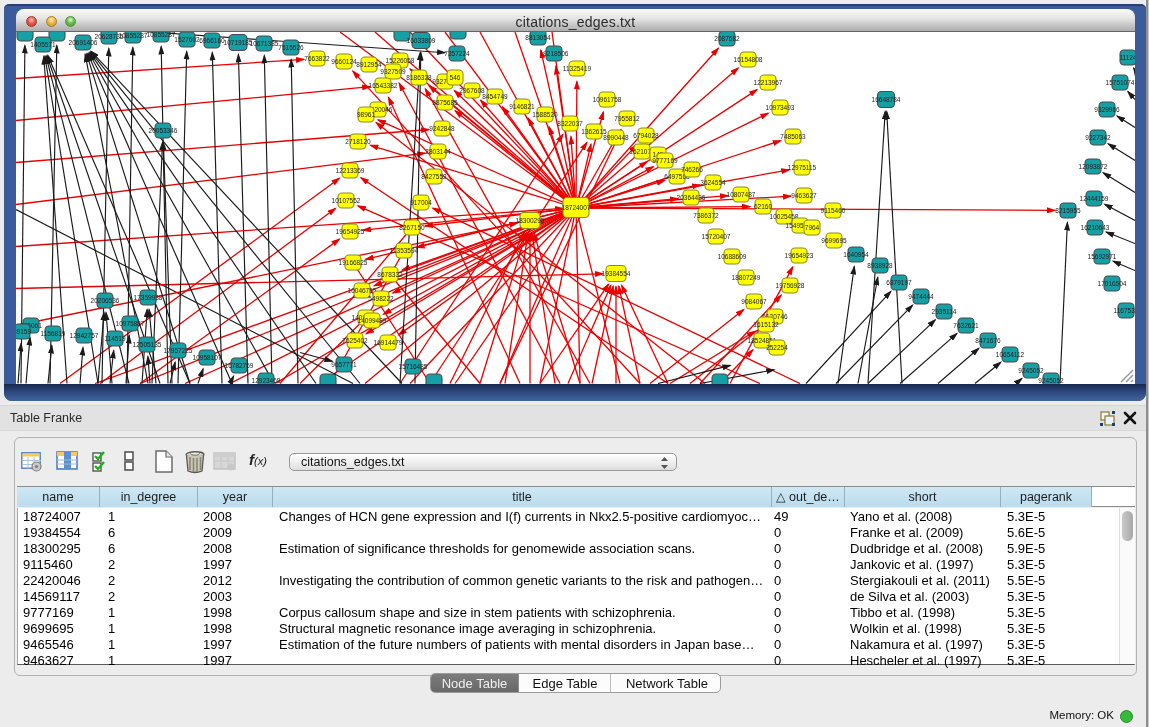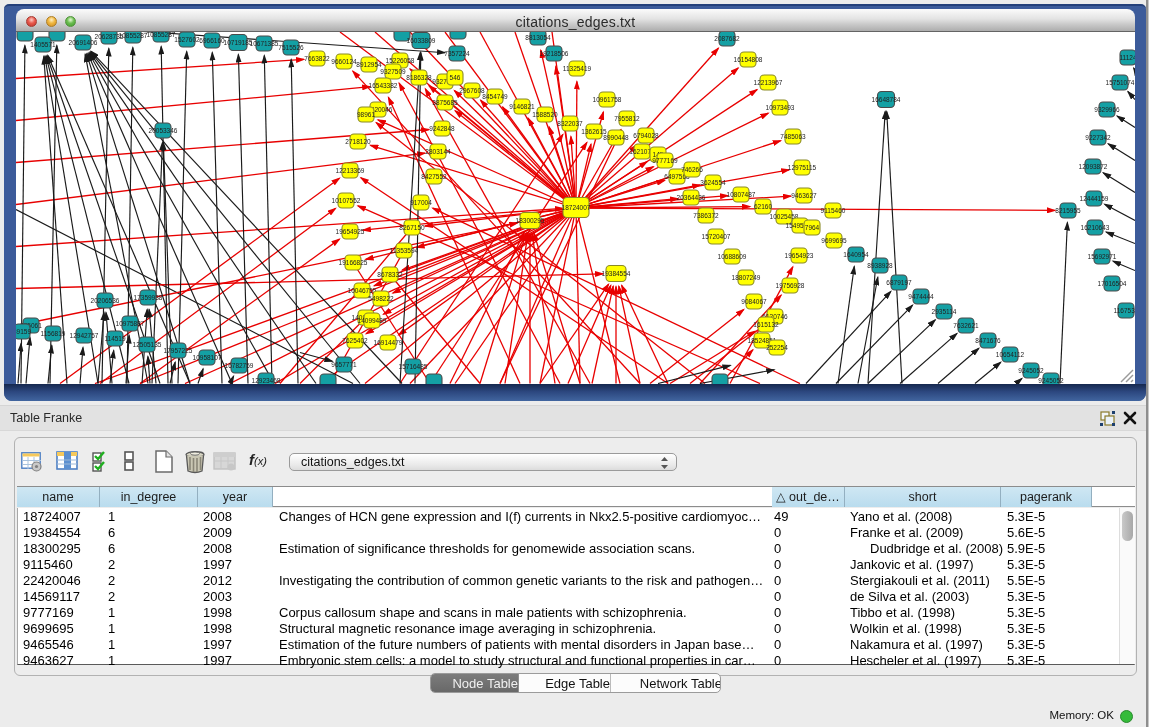--- a/index.html
+++ b/index.html
@@ -42,21 +42,21 @@
 #sthumb{left:1122px;top:511px;width:11px;height:30px;background:linear-gradient(90deg,#c9c9c9,#a8a8a8);border-radius:6px}
 
 #tools{left:17px;top:448px;width:1100px;height:28px}
 .ic{position:absolute;top:2px}
 #dd{left:289px;top:453px;width:388px;height:18px;border:1px solid #9a9a9a;
  border-radius:5px;background:linear-gradient(#fff,#e9e9e9 70%,#dcdcdc);
  font-size:12.5px;color:#111;line-height:17px;padding-left:11px}
 
 #tabs{left:430px;top:673px;width:291px;height:20px;border:1px solid #9b9b9b;
  border-radius:5px;background:#fcfcfc;font-size:13px;overflow:hidden}
-#tabs .seg{position:absolute;top:0;height:20px;text-align:right;line-height:19px}
+#tabs .seg{position:absolute;top:0;height:20px;text-align:center;line-height:19px}
 
 #mem{right:35px;top:709px;font-size:11.5px;color:#111}
 #memdot{left:1120px;top:710px;width:13px;height:13px;border-radius:50%;
  background:#35bb3a;border:1px solid #2a8a2e}
 </style></head><body>
 <div id="frame" class="abs">
     <div class="botband"></div>
   </div>
 <div id="titlebar" class="abs">
     <div class="t">citations_edges.txt</div>
@@ -576,20 +576,21 @@
 <div id="dd" class="abs">citations_edges.txt
  <svg class="abs" style="right:7px;top:2px" width="9" height="14">
       <path d="M4.5 1 L8 5 L1 5 z" fill="#555"></path>
       <path d="M4.5 13 L8 9 L1 9 z" fill="#555"></path>
     </svg>
 </div>
 <div id="thead" class="abs">
  <div class="hc" style="left:0px;width:83px">name</div>
  <div class="hc" style="left:83px;width:98px">in_degree</div>
  <div class="hc" style="left:181px;width:75px">year</div>
+ <div class="hc" style="left:256px;width:499px">title</div>
  <div class="hc" style="left:755px;width:73px;text-align:left;padding-left:4px">△ out_de…</div>
  <div class="hc" style="left:828px;width:156px">short</div>
  <div class="hc" style="left:984px;width:91px">pagerank</div>
 </div>
 <div id="twhite" class="abs"></div>
 <div class="row" style="top:509px">
     <span style="left:23px">18724007</span>
     <span style="left:108px">1</span>
     <span style="left:203px">2008</span>
     <span style="left:279px">Changes of HCN gene expression and I(f) currents in Nkx2.5-positive cardiomyoc…</span>
@@ -604,21 +605,21 @@
     <span style="left:774px">0</span>
     <span style="left:850px">Franke et al. (2009)</span>
     <span style="left:1007px">5.6E-5</span>
   </div>
 <div class="row" style="top:541px">
     <span style="left:23px">18300295</span>
     <span style="left:108px">6</span>
     <span style="left:203px">2008</span>
     <span style="left:279px">Estimation of significance thresholds for genomewide association scans.</span>
     <span style="left:774px">0</span>
-    <span style="left:870px">Dudbridge et al. (2008)</span>
+    <span style="left:850px">Dudbridge et al. (2008)</span>
     <span style="left:1007px">5.9E-5</span>
   </div>
 <div class="row" style="top:557px">
     <span style="left:23px">9115460</span>
     <span style="left:108px">2</span>
     <span style="left:203px">1997</span>
     <span style="left:774px">0</span>
     <span style="left:850px">Jankovic et al. (1997)</span>
     <span style="left:1007px">5.3E-5</span>
   </div>
@@ -636,21 +637,21 @@
     <span style="left:108px">2</span>
     <span style="left:203px">2003</span>
     <span style="left:774px">0</span>
     <span style="left:850px">de Silva et al. (2003)</span>
     <span style="left:1007px">5.3E-5</span>
   </div>
 <div class="row" style="top:605px">
     <span style="left:23px">9777169</span>
     <span style="left:108px">1</span>
     <span style="left:203px">1998</span>
-    <span style="left:279px">Corpus callosum shape and scans in male patients with schizophrenia.</span>
+    <span style="left:279px">Corpus callosum shape and size in stem patients with schizophrenia.</span>
     <span style="left:774px">0</span>
     <span style="left:850px">Tibbo et al. (1998)</span>
     <span style="left:1007px">5.3E-5</span>
   </div>
 <div class="row" style="top:621px">
     <span style="left:23px">9699695</span>
     <span style="left:108px">1</span>
     <span style="left:203px">1998</span>
     <span style="left:279px">Structural magnetic resonance image averaging in schizophrenia.</span>
     <span style="left:774px">0</span>
@@ -663,21 +664,20 @@
     <span style="left:203px">1997</span>
     <span style="left:279px">Estimation of the future numbers of patients with mental disorders in Japan base…</span>
     <span style="left:774px">0</span>
     <span style="left:850px">Nakamura et al. (1997)</span>
     <span style="left:1007px">5.3E-5</span>
   </div>
 <div class="row" style="top:653px">
     <span style="left:23px">9463627</span>
     <span style="left:108px">1</span>
     <span style="left:203px">1997</span>
-    <span style="left:279px">Embryonic stem cells: a model to study structural and functional properties in car…</span>
     <span style="left:774px">0</span>
     <span style="left:850px">Hescheler et al. (1997)</span>
     <span style="left:1007px">5.3E-5</span>
   </div>
 <div id="sbar" class="abs"></div>
 <div id="sthumb" class="abs"></div>
 <div id="tabs" class="abs">
  <div class="seg" style="left:0;width:88px;background:linear-gradient(#7c7c7c,#666);color:#f0f0f0;border-right:1px solid #8f8f8f">Node Table</div>
  <div class="seg" style="left:89px;width:91px;color:#111;border-right:1px solid #bbb">Edge Table</div>
  <div class="seg" style="left:181px;width:110px;color:#111">Network Table</div>

